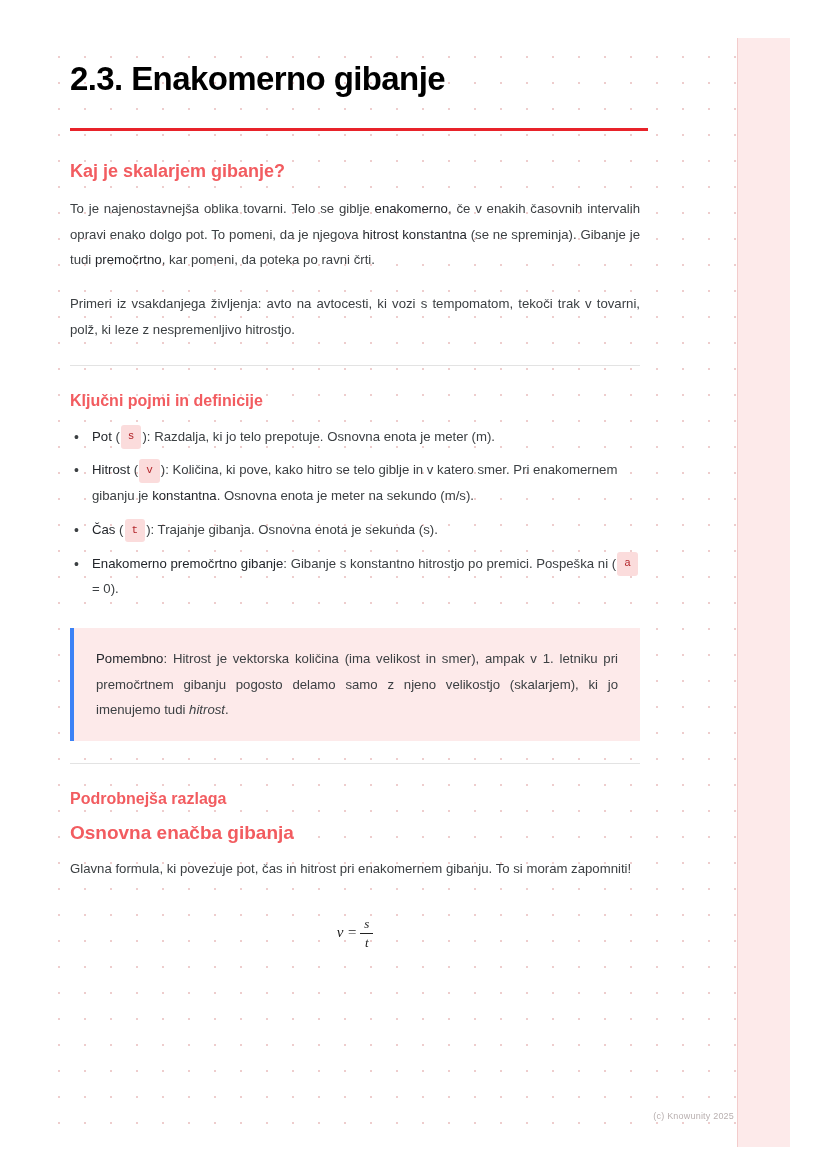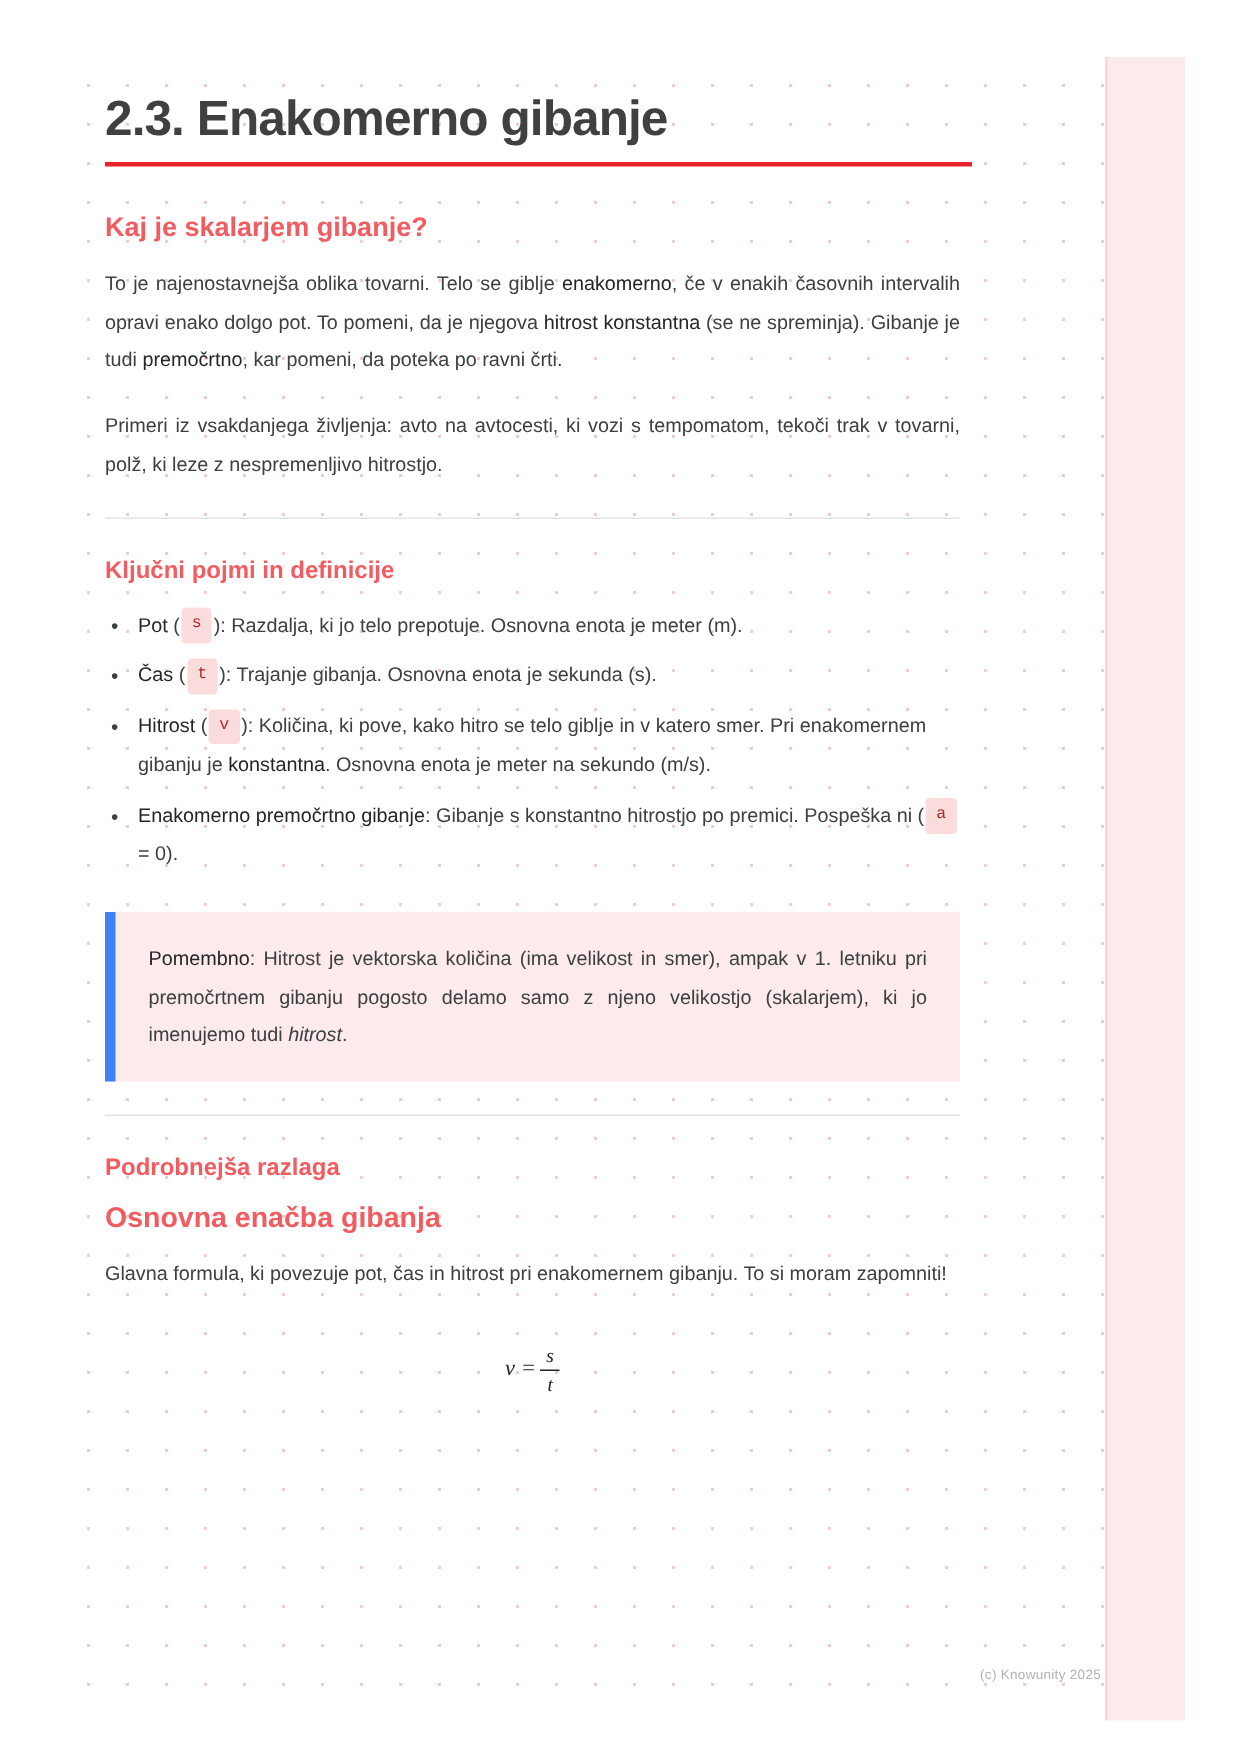--- a/index.html
+++ b/index.html
@@ -57,23 +57,23 @@
   .content {
     position: absolute;
     left: 70px;
     top: 60px;
     width: 570px;
   }
 
   h1.title {
     font-size: 33px;
     font-weight: bold;
-    color: #404040;
+    color: #000000;
     letter-spacing: -0.6px;
-    margin: 0 0 10px 0;
+    margin: 0 0 30px 0;
     line-height: 1.15;
   }
 
   .title-rule {
     height: 3px;
     background: #e8232a;
     width: 578px;
     margin: 8px 0 30px 0;
   }
 
@@ -138,21 +138,21 @@
     font-family: "Liberation Mono", monospace;
     font-size: 11px;
     border-radius: 3px;
     padding: 1px 7px;
     vertical-align: middle;
     margin: 0 1px;
   }
 
   .callout {
     background: #fdeaea;
-    border-left: 7px solid #3b82f6;
+    border-left: 4px solid #3b82f6;
     padding: 18px 22px 18px 22px;
     margin: 26px 0 10px 0;
   }
   .callout p {
     margin: 0;
     font-size: 13.2px;
     line-height: 1.95;
     color: #3c4043;
     text-align: justify;
   }
@@ -217,24 +217,24 @@
 
     <div class="hr"></div>
 
     <h2 class="section big">Ključni pojmi in definicije</h2>
 
     <ul class="terms">
       <li>
         <b>Pot</b><span> (</span><span class="code">s</span><span>): Razdalja, ki jo telo prepotuje. Osnovna enota je meter (m).</span>
       </li>
       <li>
+        <b>Hitrost</b><span> (</span><span class="code">v</span><span>): Količina, ki pove, kako hitro se telo giblje in v katero smer. Pri enakomernem gibanju je </span><b>konstantna</b><span>. Osnovna enota je meter na sekundo (m/s).</span>
+      </li>
+      <li>
         <b>Čas</b><span> (</span><span class="code">t</span><span>): Trajanje gibanja. Osnovna enota je sekunda (s).</span>
-      </li>
-      <li>
-        <b>Hitrost</b><span> (</span><span class="code">v</span><span>): Količina, ki pove, kako hitro se telo giblje in v katero smer. Pri enakomernem gibanju je </span><b>konstantna</b><span>. Osnovna enota je meter na sekundo (m/s).</span>
       </li>
       <li>
         <b>Enakomerno premočrtno gibanje</b><span>: Gibanje s konstantno hitrostjo po premici. Pospeška ni (</span><span class="code">a</span><span> = 0).</span>
       </li>
     </ul>
 
     <div class="callout">
       <p>
         <b>Pomembno</b><span>: Hitrost je vektorska količina (ima velikost in smer), ampak v 1. letniku pri premočrtnem gibanju pogosto delamo samo z njeno velikostjo (skalarjem), ki jo imenujemo tudi </span><i>hitrost</i><span>.</span>
       </p>

